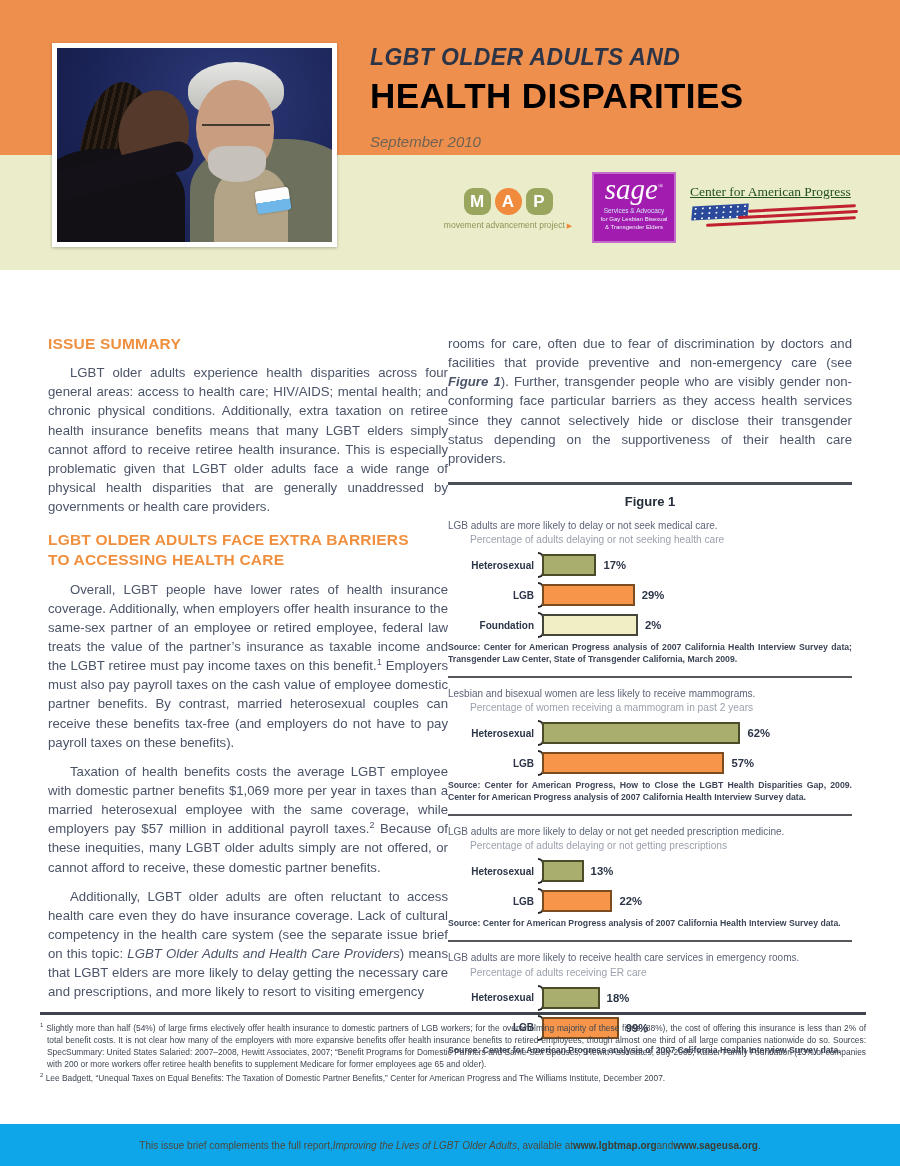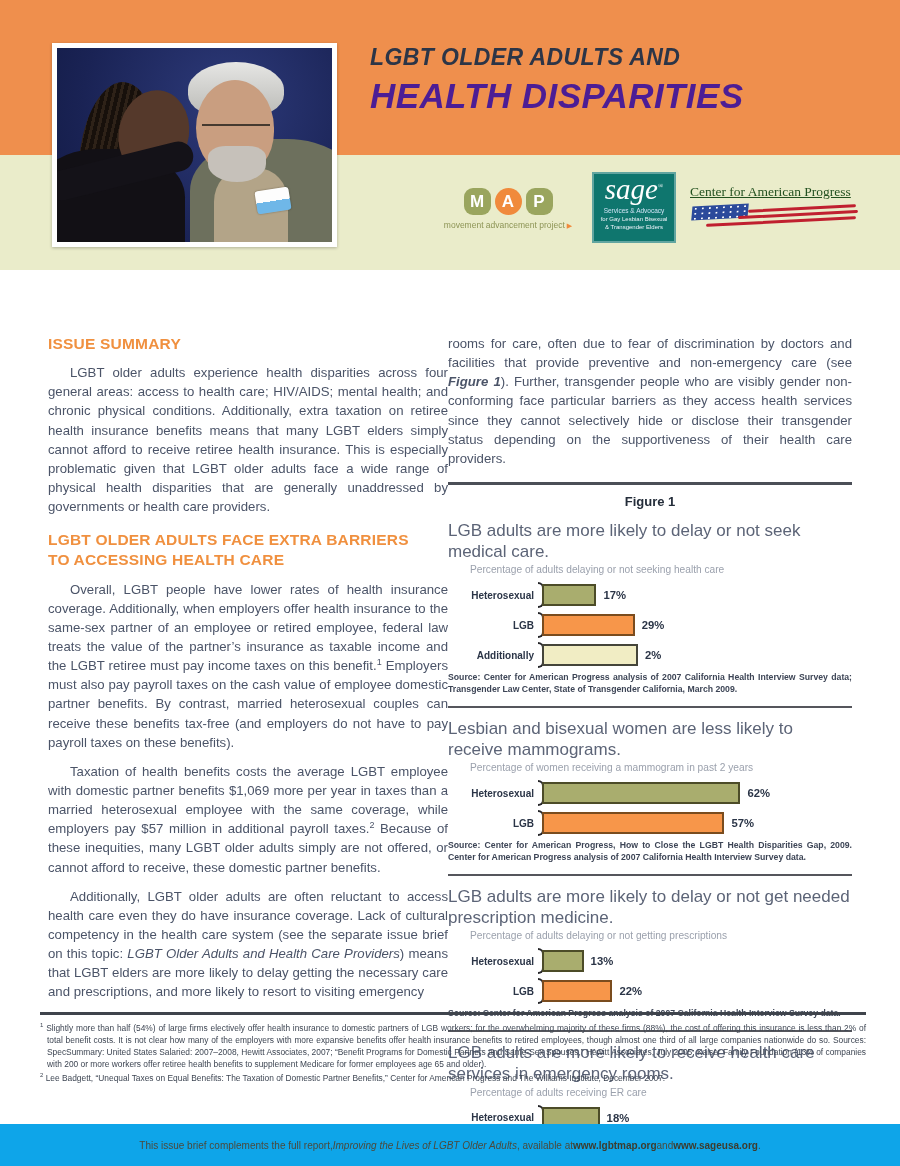--- a/index.html
+++ b/index.html
@@ -5,21 +5,21 @@
   html,body{margin:0;padding:0;background:#888;}
   .page{position:relative;width:900px;height:1166px;background:#ffffff;margin:0 auto;
         font-family:"Liberation Sans",sans-serif;overflow:hidden;}
 
   
   .band-orange{position:absolute;top:0;left:0;width:100%;height:155px;background:#ef8f4d;}
   .band-green{position:absolute;top:155px;left:0;width:100%;height:115px;background:#eaecca;}
 
   .title-block{position:absolute;left:370px;top:44px;}
   .kicker{font-size:23px;font-style:italic;font-weight:600;color:#2c3547;letter-spacing:.4px;}
-  .big-title{font-size:35px;font-weight:800;color:#4c1d95;letter-spacing:.4px;margin-top:5px;font-style:italic;}
+  .big-title{font-size:35px;font-weight:800;color:#000000;letter-spacing:.4px;margin-top:5px;}
   .pub-date{font-size:15px;font-style:italic;color:#6e6353;margin-top:17px;}
 
   
   .photo-frame{position:absolute;left:52px;top:43px;width:285px;height:204px;background:#fff;
                padding:5px;box-sizing:border-box;box-shadow:0 1px 3px rgba(0,0,0,.25);}
   .photo{position:relative;width:100%;height:100%;overflow:hidden;
          background:radial-gradient(circle at 62% 28%,#2d3a7a,#1a2355 65%,#121a44);}
   .p-left-locs{position:absolute;left:22px;top:34px;width:78px;height:158px;
     background:repeating-linear-gradient(95deg,#17100b 0 4px,#2e2218 4px 7px);
     border-radius:45% 55% 40% 50%;transform:rotate(8deg);}
@@ -38,21 +38,21 @@
   
   .map-logo{position:absolute;left:433px;top:188px;width:150px;text-align:center;}
   .map-letters{display:flex;justify-content:center;gap:4px;}
   .map-box{width:27px;height:27px;border-radius:9px;color:#fff;font-weight:800;font-size:17px;
            display:flex;align-items:center;justify-content:center;}
   .map-olive{background:#9aa55e;}
   .map-orange{background:#f08a3c;border-radius:50%;}
   .map-tagline{font-size:8.5px;color:#8d9455;margin-top:5px;white-space:nowrap;}
   .map-arrow{color:#f08a3c;font-size:7px;margin-left:2px;}
 
-  .sage-logo{position:absolute;left:592px;top:172px;width:84px;height:71px;background:#0f766e;
+  .sage-logo{position:absolute;left:592px;top:172px;width:84px;height:71px;background:#a21caf;
              box-shadow:inset 0 0 0 2px rgba(255,255,255,.35);text-align:center;box-sizing:border-box;padding-top:3px;}
   .sage-word{font-family:"Liberation Serif",serif;font-style:italic;font-size:29px;line-height:1;color:#fff;}
   .sage-reg{font-size:7px;vertical-align:super;font-style:normal;}
   .sage-line1{font-size:6.5px;color:#cfe3f5;margin-top:3px;}
   .sage-line2{font-size:6px;color:#eef4fb;margin-top:2px;line-height:1.25;}
 
   .cap-logo{position:absolute;left:690px;top:184px;width:180px;}
   .cap-name{font-family:"Liberation Serif",serif;font-size:13.5px;color:#22501f;white-space:nowrap;text-decoration:underline;}
   .cap-flag{position:relative;width:172px;height:26px;margin-top:3px;}
   .cap-canton{position:absolute;left:2px;top:2px;width:56px;height:14px;background:#2b4a9b;
@@ -69,21 +69,21 @@
   .col-right{width:404px;flex:none;}
   .h-orange{font-size:15.5px;font-weight:700;color:#f0903f;line-height:1.3;letter-spacing:.2px;margin:14px 0 9px;}
   .h-first{margin-top:0;}
   .para{font-size:13.2px;line-height:1.45;color:#4b5468;text-align:justify;text-indent:22px;margin:0 0 10px;}
   .para sup{font-size:9px;line-height:0;}
   .ital-bold{font-weight:700;}
 
   
   .fig-rule{border-top:3px solid #4b4f57;margin-top:14px;}
   .fig-title{font-size:13px;font-weight:700;color:#242d3a;text-align:center;margin:9px 0 11px;}
-  .chart-heading{font-size:17px;color:#5c6477;line-height:1.25;margin-bottom:2px;}
+  .chart-heading{font-size:10px;color:#5c6477;line-height:1.25;margin-bottom:2px;}
   .chart-sub{font-size:10.2px;color:#9ba1ad;margin-bottom:7px;margin-left:22px;}
   .bar-row{display:flex;align-items:center;height:26px;margin-bottom:4px;}
   .bar-label{width:86px;flex:none;font-size:10px;font-weight:700;color:#2b3547;text-align:right;padding-right:4px;}
   .bracket{flex:none;width:6px;height:26px;box-sizing:border-box;border:2.5px solid #26262a;border-left:none;
            border-radius:0 6px 6px 0;margin-right:-2px;}
   .bar{height:22px;border:2px solid;box-sizing:border-box;flex:none;}
   .bar-olive{background:#a9ad6e;border-color:#4c4c28;}
   .bar-orangec{background:#f7964a;border-color:#7a4c1e;}
   .bar-cream{background:#f1edc4;border-color:#45453a;}
   .bar-pct{margin-left:7px;font-size:11.3px;font-weight:700;color:#2b3547;}
@@ -103,20 +103,21 @@
 </style>
 </head>
 <body>
 
 <div class="page">
 
   <div class="band-orange">
     <div class="title-block">
       <div class="kicker">LGBT OLDER ADULTS AND</div>
       <div class="big-title">HEALTH DISPARITIES</div>
+      <div class="pub-date">September 2010</div>
     </div>
   </div>
   <div class="band-green"></div>
 
   <div class="photo-frame">
     <div class="photo">
       <div class="p-left-locs"></div>
       <div class="p-left-body"></div>
       <div class="p-right-body"></div>
       <div class="p-right-shirt"></div>
@@ -187,21 +188,21 @@
           <div class="bar bar-olive" style="width: 54.4px;"></div>
           <div class="bar-pct">17%</div>
         </div>
         <div class="bar-row">
           <div class="bar-label">LGB</div>
           <div class="bracket"></div>
           <div class="bar bar-orangec" style="width: 92.8px;"></div>
           <div class="bar-pct">29%</div>
         </div>
         <div class="bar-row">
-          <div class="bar-label">Additionally</div>
+          <div class="bar-label">Foundation</div>
           <div class="bracket"></div>
           <div class="bar bar-cream" style="width: 96px;"></div>
           <div class="bar-pct">2%</div>
         </div>
         <div class="chart-source">Source: Center for American Progress analysis of 2007 California Health Interview Survey data; Transgender Law Center, State of Transgender California, March 2009.</div>
       </div>
 
       <div class="chart-divider"></div>
 
       <div class="chart">

